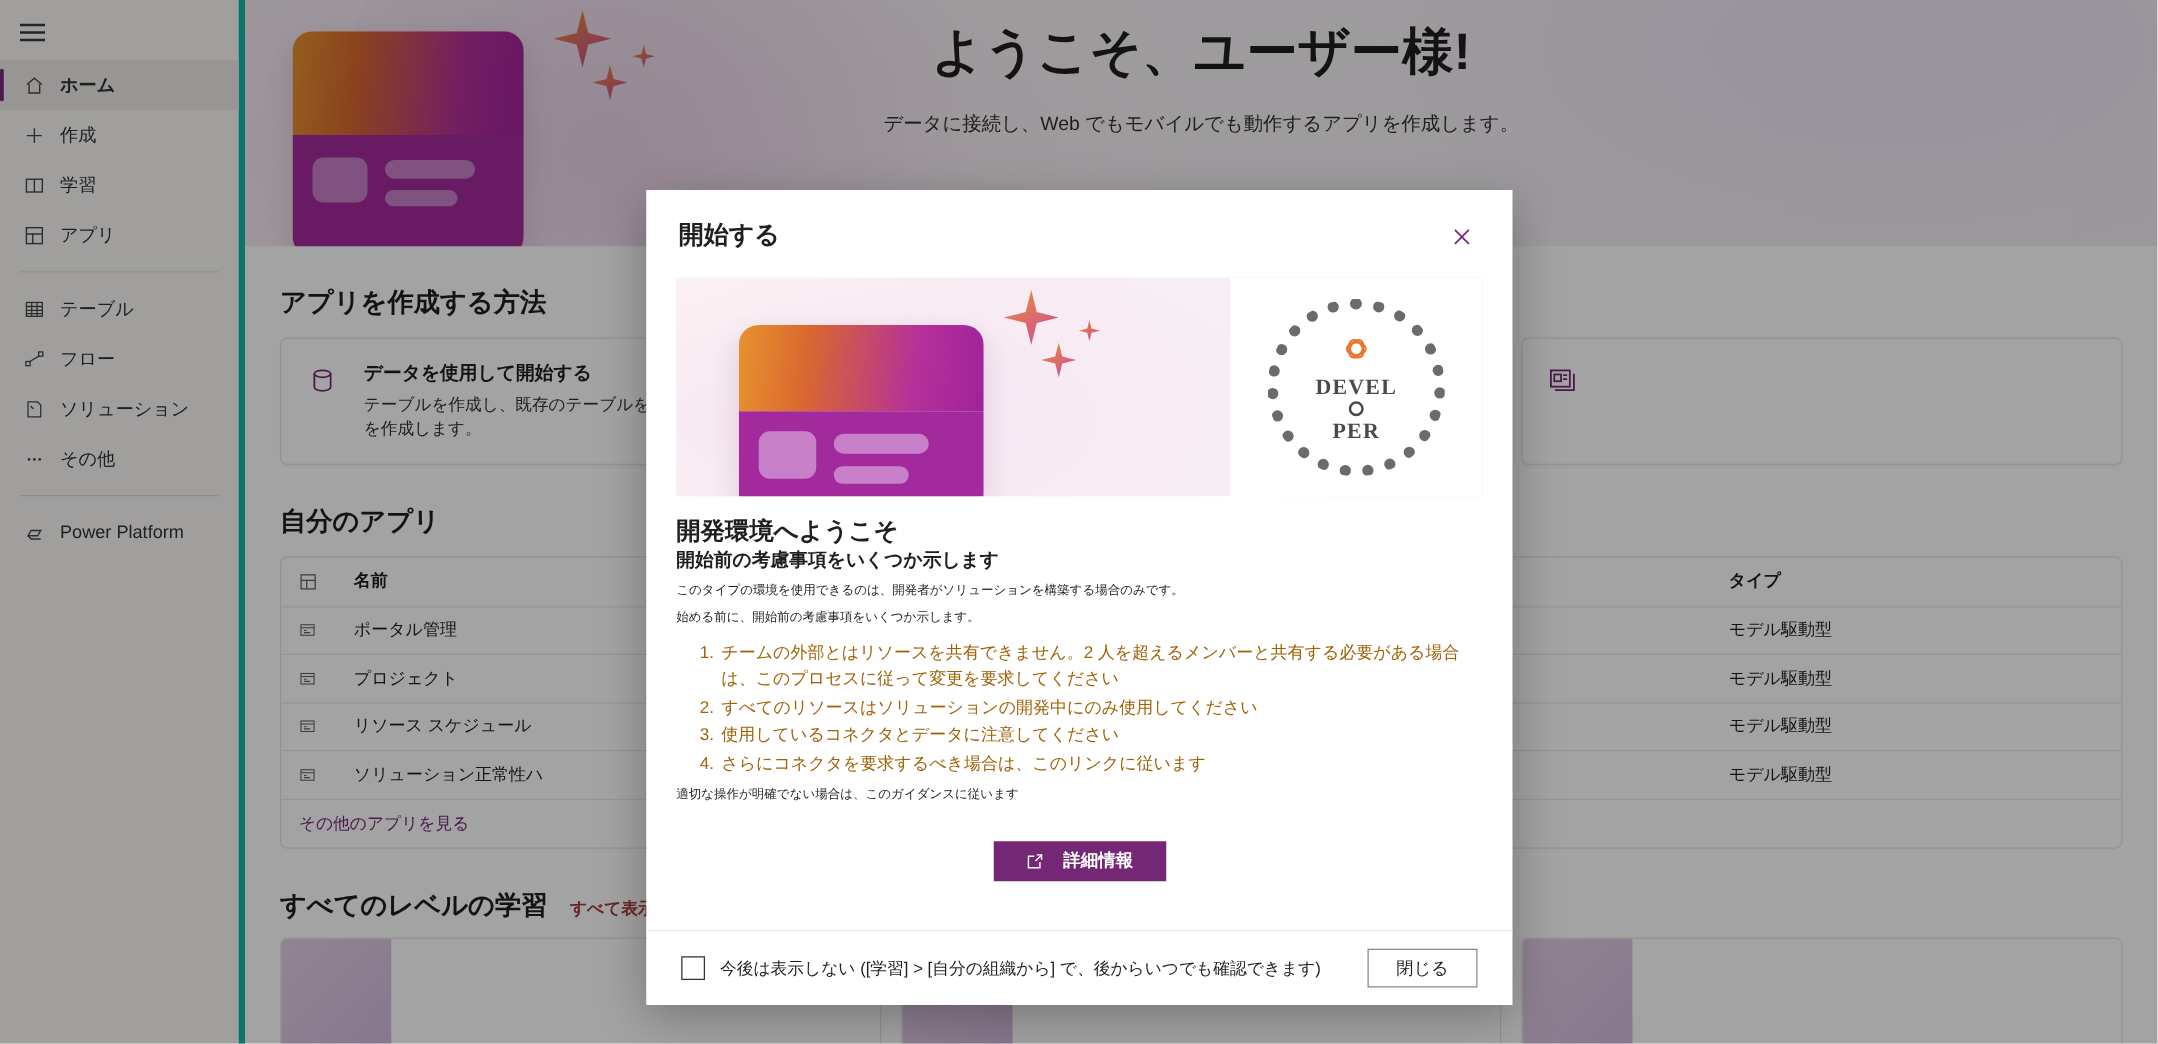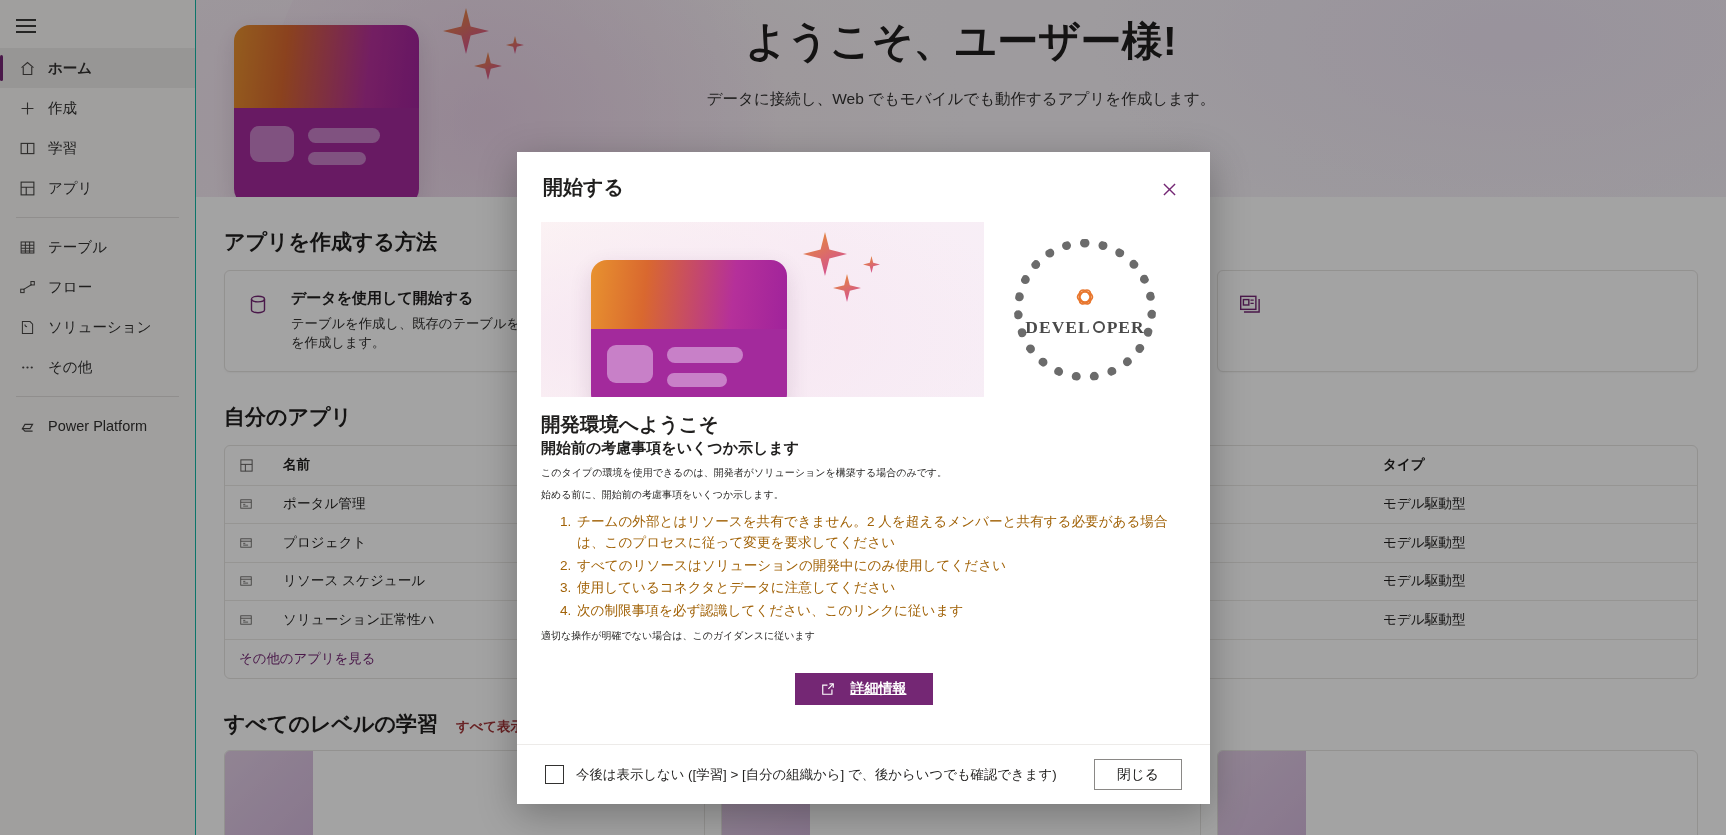--- a/index.html
+++ b/index.html
@@ -16,21 +16,21 @@
   #page-dim {
     position: absolute; inset: 0;
     background: rgba(0,0,0,0.36);
     z-index: 50;
   }
 
   
   #sidebar {
     width: 196px; height: 835px; flex: 0 0 196px;
     background: #faf9f8;
-    border-right: 1px solid #14b8a6;
+    border-right: 5px solid #14b8a6;
     padding-top: 4px;
   }
   .hamburger-wrap {
     height: 44px; display: flex; align-items: center; padding-left: 16px;
   }
   .hamburger { width: 20px; height: 14px; position: relative; }
   .hamburger i {
     position: absolute; left: 0; width: 20px; height: 1.6px; background: #3b3a39;
   }
   .hamburger i:nth-child(1) { top: 0; }
@@ -189,21 +189,21 @@
   #dev-badge {
     width: 142px; height: 142px; border-radius: 50%;
     border: 9px dotted #6b6b6b;
     display: flex; flex-direction: column; align-items: center; justify-content: center;
     gap: 5px; background: #fff;
   }
   #dev-flower { width: 34px; height: 30px; }
   #dev-word {
     font-family: "Liberation Serif", serif;
     font-weight: 700; font-size: 17.5px; letter-spacing: 1px; color: #4a4a4a;
-    display: flex; align-items: center; gap: 1px;
+    display: flex; align-items: center; gap: 1px; flex-direction: column;
   }
   #dev-word .ring {
     width: 12px; height: 12px; border-radius: 50%;
     border: 2.6px solid #4a4a4a; display: inline-block; margin: 0 1px;
   }
 
   #modal-body { padding: 14px 24px 0 24px; flex: 1 1 auto; overflow: hidden; }
   #body-h1 { font-size: 19.5px; font-weight: 700; color: #201f1e; }
   #body-h2 { font-size: 15px; font-weight: 700; color: #201f1e; margin-top: 1px; }
   .body-p { font-size: 10px; color: #201f1e; line-height: 1.5; margin-top: 7px; }
@@ -211,21 +211,20 @@
     margin: 9px 0 0 34px; font-size: 13.6px; color: #a16207; line-height: 1.58;
   }
   #limit-list li { margin-bottom: 1px; padding-left: 2px; }
 
   #cta-wrap { display: flex; justify-content: center; margin-top: 30px; }
   #cta-button {
     background: #742774; color: #ffffff; border: none;
     height: 32px; padding: 0 26px; font-size: 14px; font-weight: 600;
     display: inline-flex; align-items: center; gap: 16px; cursor: pointer;
     font-family: inherit;
-    text-decoration: underline;
   }
   #cta-button .ext-ic { display: flex; }
 
   #modal-foot {
     border-top: 1px solid #edebe9;
     padding: 14px 28px; display: flex; align-items: center; gap: 16px;
   }
   #dont-show {
     display: flex; align-items: center; gap: 12px; flex: 1 1 auto; cursor: pointer;
   }
@@ -547,21 +546,21 @@
     <div id="modal-body">
       <div id="body-h1">開発環境へようこそ</div>
       <div id="body-h2">開始前の考慮事項をいくつか示します</div>
       <p class="body-p">このタイプの環境を使用できるのは、開発者がソリューションを構築する場合のみです。</p>
       <p class="body-p">始める前に、開始前の考慮事項をいくつか示します。</p>
 
       <ol id="limit-list">
         <li>チームの外部とはリソースを共有できません。2 人を超えるメンバーと共有する必要がある場合は、このプロセスに従って変更を要求してください</li>
         <li>すべてのリソースはソリューションの開発中にのみ使用してください</li>
         <li>使用しているコネクタとデータに注意してください</li>
-        <li>次の制限事項を必ず認識してください、このリンクに従います</li>
+        <li>さらにコネクタを要求するべき場合は、このリンクに従います</li>
       </ol>
 
       <p class="body-p">適切な操作が明確でない場合は、このガイダンスに従います</p>
 
       <div id="cta-wrap">
         <button id="cta-button">
           <span class="ext-ic">
             <svg width="14" height="14" viewBox="0 0 16 16" fill="none" stroke="#ffffff" stroke-width="1.3">
               <path d="M12.5 8.6V14H2V3.5h5.4"></path>
                 <path d="M9.6 2.2H14v4.4"></path>

